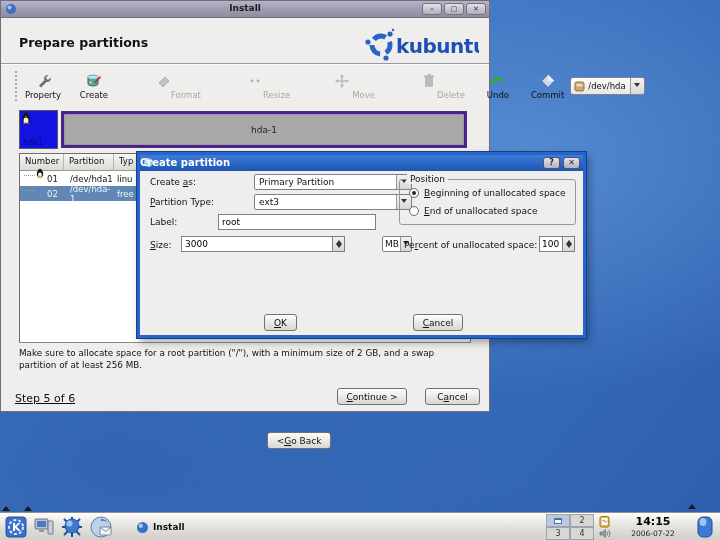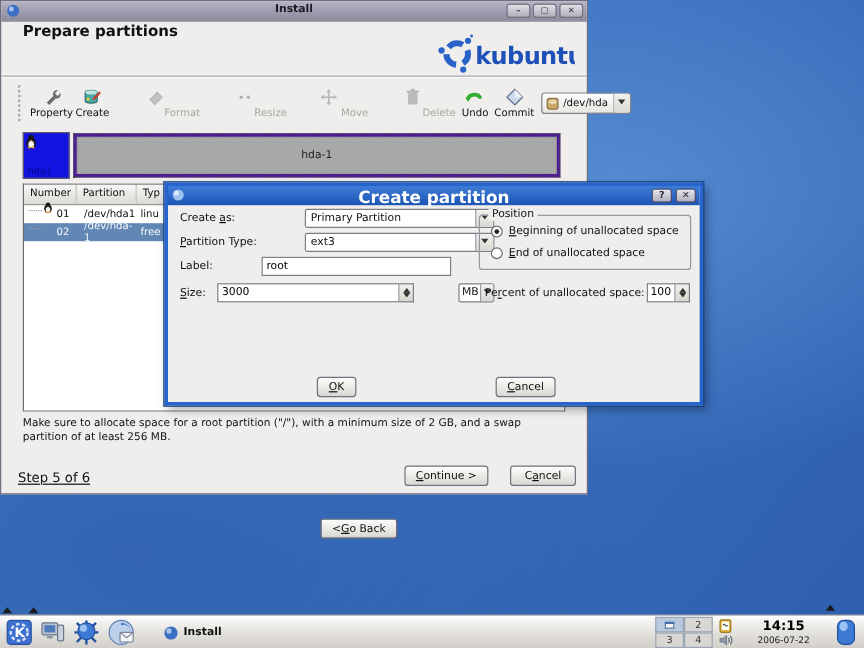--- a/index.html
+++ b/index.html
@@ -21,30 +21,30 @@
   .win-tb { left:0; top:0; right:0; height:17px;
             background:linear-gradient(#b6b4c4,#9d9bae 55%,#8e8c9f);
             border-bottom:1px solid #6f6d80; }
   .win-tb-title { left:0; right:0; top:2px; text-align:center; font-weight:bold;
                   font-size:9px; color:#1c1c24; }
   .win-tb-ic { left:4px; top:2px; width:12px; height:12px; }
   .wbtns { right:3px; top:2px; display:flex; gap:2px; }
   .wbtn { width:20px; height:12px; border:1px solid #73717e; border-radius:3px;
           background:linear-gradient(#e2e1e8,#aeadb9); font-size:7px; line-height:10px;
           text-align:center; color:#3a3945; font-weight:bold; }
-  .heading { left:18px; top:17px; font-size:12.5px; font-weight:bold; }
+  .heading { left:18px; top:34px; font-size:12.5px; font-weight:bold; }
   .logo { right:10px; top:26px; }
   .sep { left:0; right:0; top:62px; height:2px;
          border-top:1px solid #9b9aa2; border-bottom:1px solid #fbfbfb; }
 
   
   .toolbar { left:0; top:65px; right:0; height:40px; display:flex; align-items:center; }
   .tb-handle { width:3px; height:30px; margin-left:14px;
                border-left:2px dotted #a9a8a4; }
-  .tb-items { display:flex; align-items:flex-start; margin-left:8px; gap:1px; }
+  .tb-items { display:flex; align-items:flex-start; margin-left:8px; gap:18px; }
   .tb-item { display:flex; flex-direction:column; align-items:center; gap:1px; min-width:30px; }
   .tb-item .ticon { height:17px; display:flex; align-items:center; }
   .tb-item .tlabel { font-size:8.5px; }
   .tb-item.disabled .tlabel { color:#a9a8a0;margin-left:44px; }
   .tb-item.disabled .ticon { opacity:.5; filter:grayscale(1); }
   .devcombo { margin-left:6px; height:18px; display:flex; align-items:center;
               border:1px solid #84838d; border-radius:3px;
               background:linear-gradient(#fdfdfd,#e7e6e1); }
   .devcombo .dtxt { padding:0 4px 0 3px; font-size:8.5px; display:flex; align-items:center; gap:3px; }
   .devcombo .darr { width:14px; align-self:stretch; border-left:1px solid #9a99a2;
@@ -85,22 +85,22 @@
   .btn-back { left:266px; top:387px; width:64px; height:17px;margin-top:44px; }
   .btn-cont { left:336px; top:387px; width:70px; height:17px; }
   .btn-wcan { left:424px; top:387px; width:55px; height:17px;justify-content:center; }
 
   
   .dlg { left:137px; top:152px; width:449px; height:186px; background:#efeeec;
          border:3px solid #2565cd; outline:1px solid #16407e; z-index:10;
          box-shadow:3px 4px 8px rgba(0,0,20,.35); }
   .dlg-tb { left:0; top:0; right:0; height:16px;
             background:linear-gradient(#3f7cd8,#1c55b4); }
-  .dlg-tb-title { left:0; right:0; top:2px; text-align:center; color:#fff;
-                  font-weight:bold; font-size:14px; }
+  .dlg-tb-title { left:0; right:0; top:2px; color:#fff;
+                  font-weight:bold; font-size:10px; }
   .dlg-tb-ic { left:3px; top:2px; width:11px; height:11px; }
   .dbtns { right:3px; top:2px; display:flex; gap:3px; }
   .dbtn { width:17px; height:12px; border:1px solid #54536b; border-radius:3px;
           background:linear-gradient(#e6e6ec,#b2b1bd); font-size:8px; line-height:10px;
           text-align:center; font-weight:bold; color:#2c2b38; }
   .flabel { font-size:9px; color:#101010; }
   .combo { height:16px; display:flex; border:1px solid #7f7e88; border-radius:2px;
            background:#fff;margin-left:36px; }
   .combo .ctxt { flex:1; padding:2px 0 0 4px; font-size:9px; }
   .combo .carr { width:15px; border-left:1px solid #9a99a2; display:flex; align-items:center;

